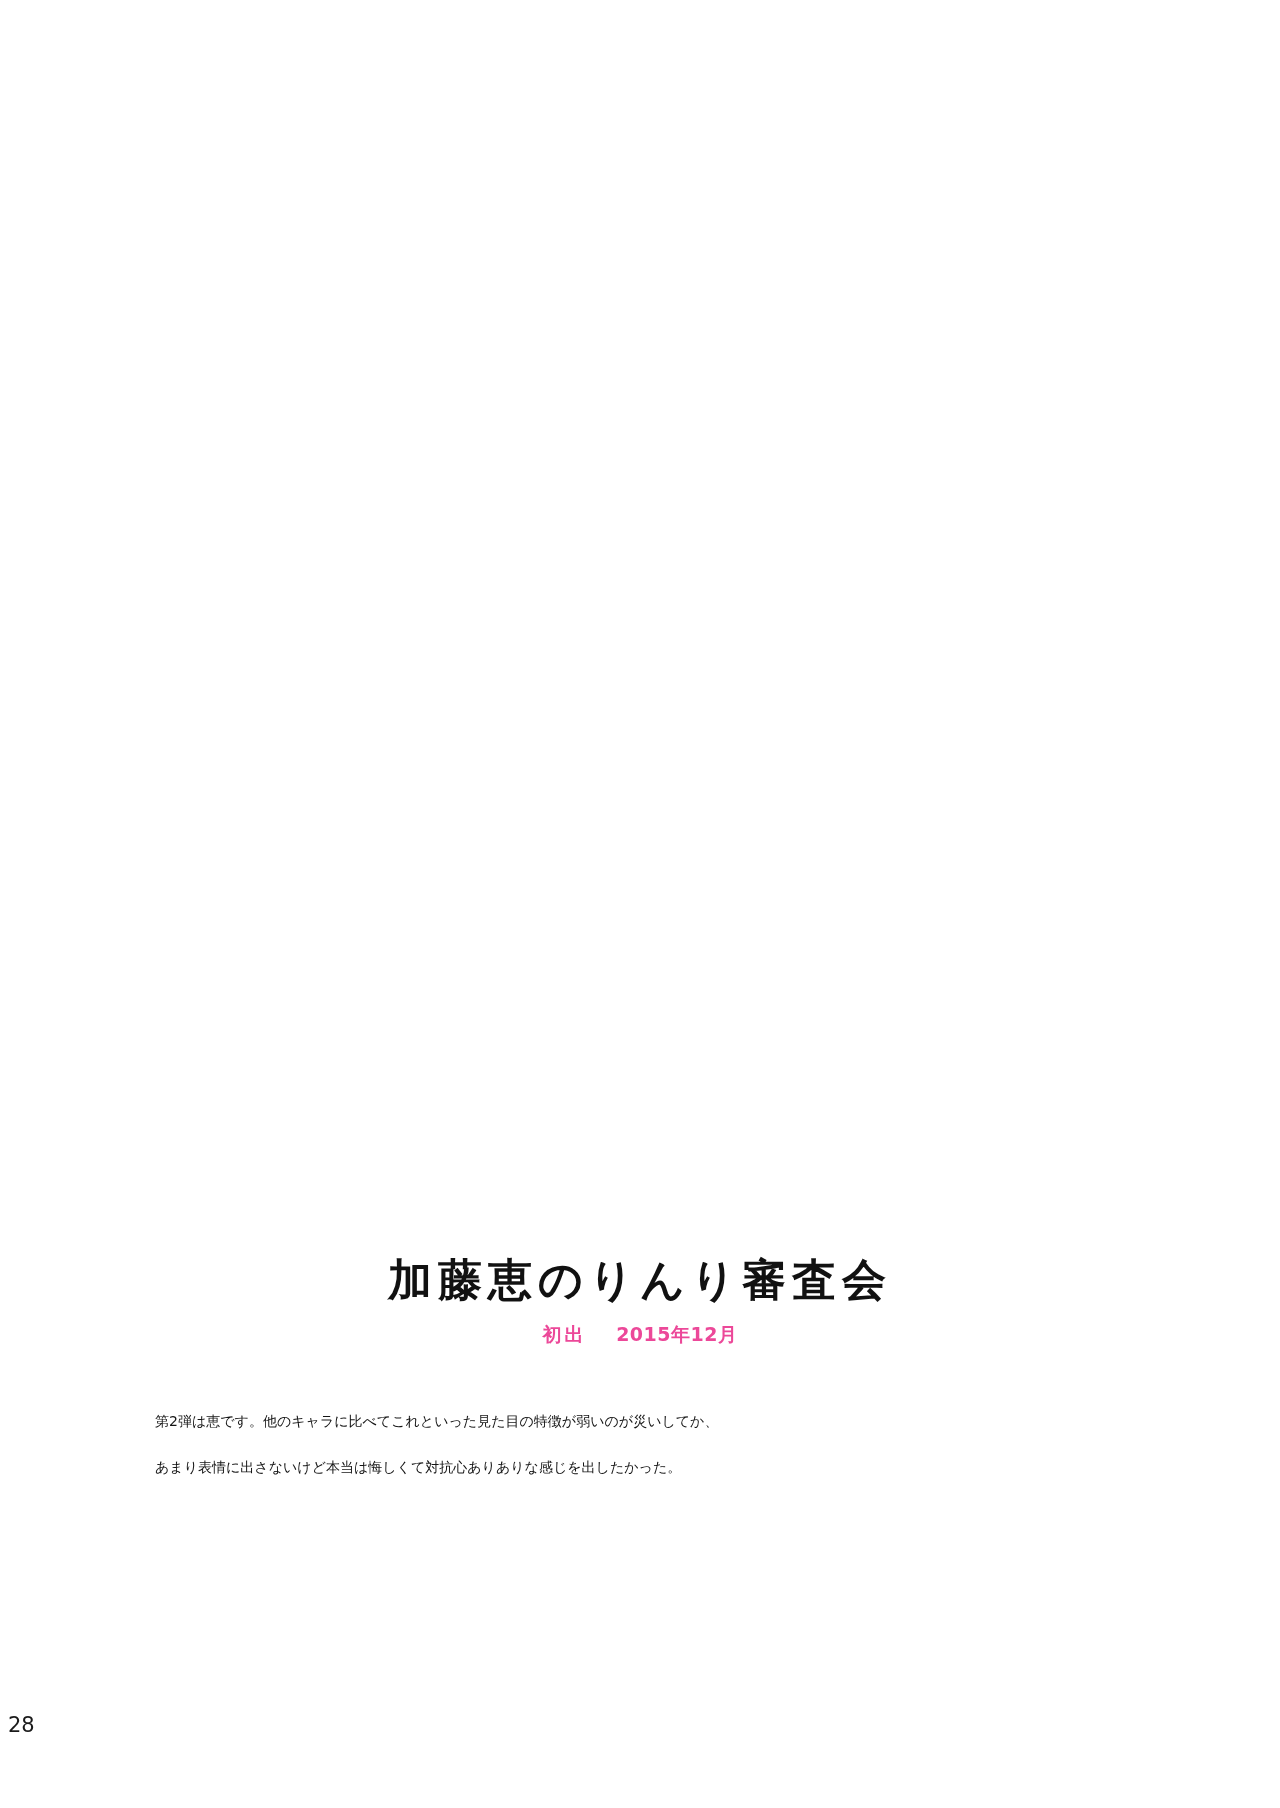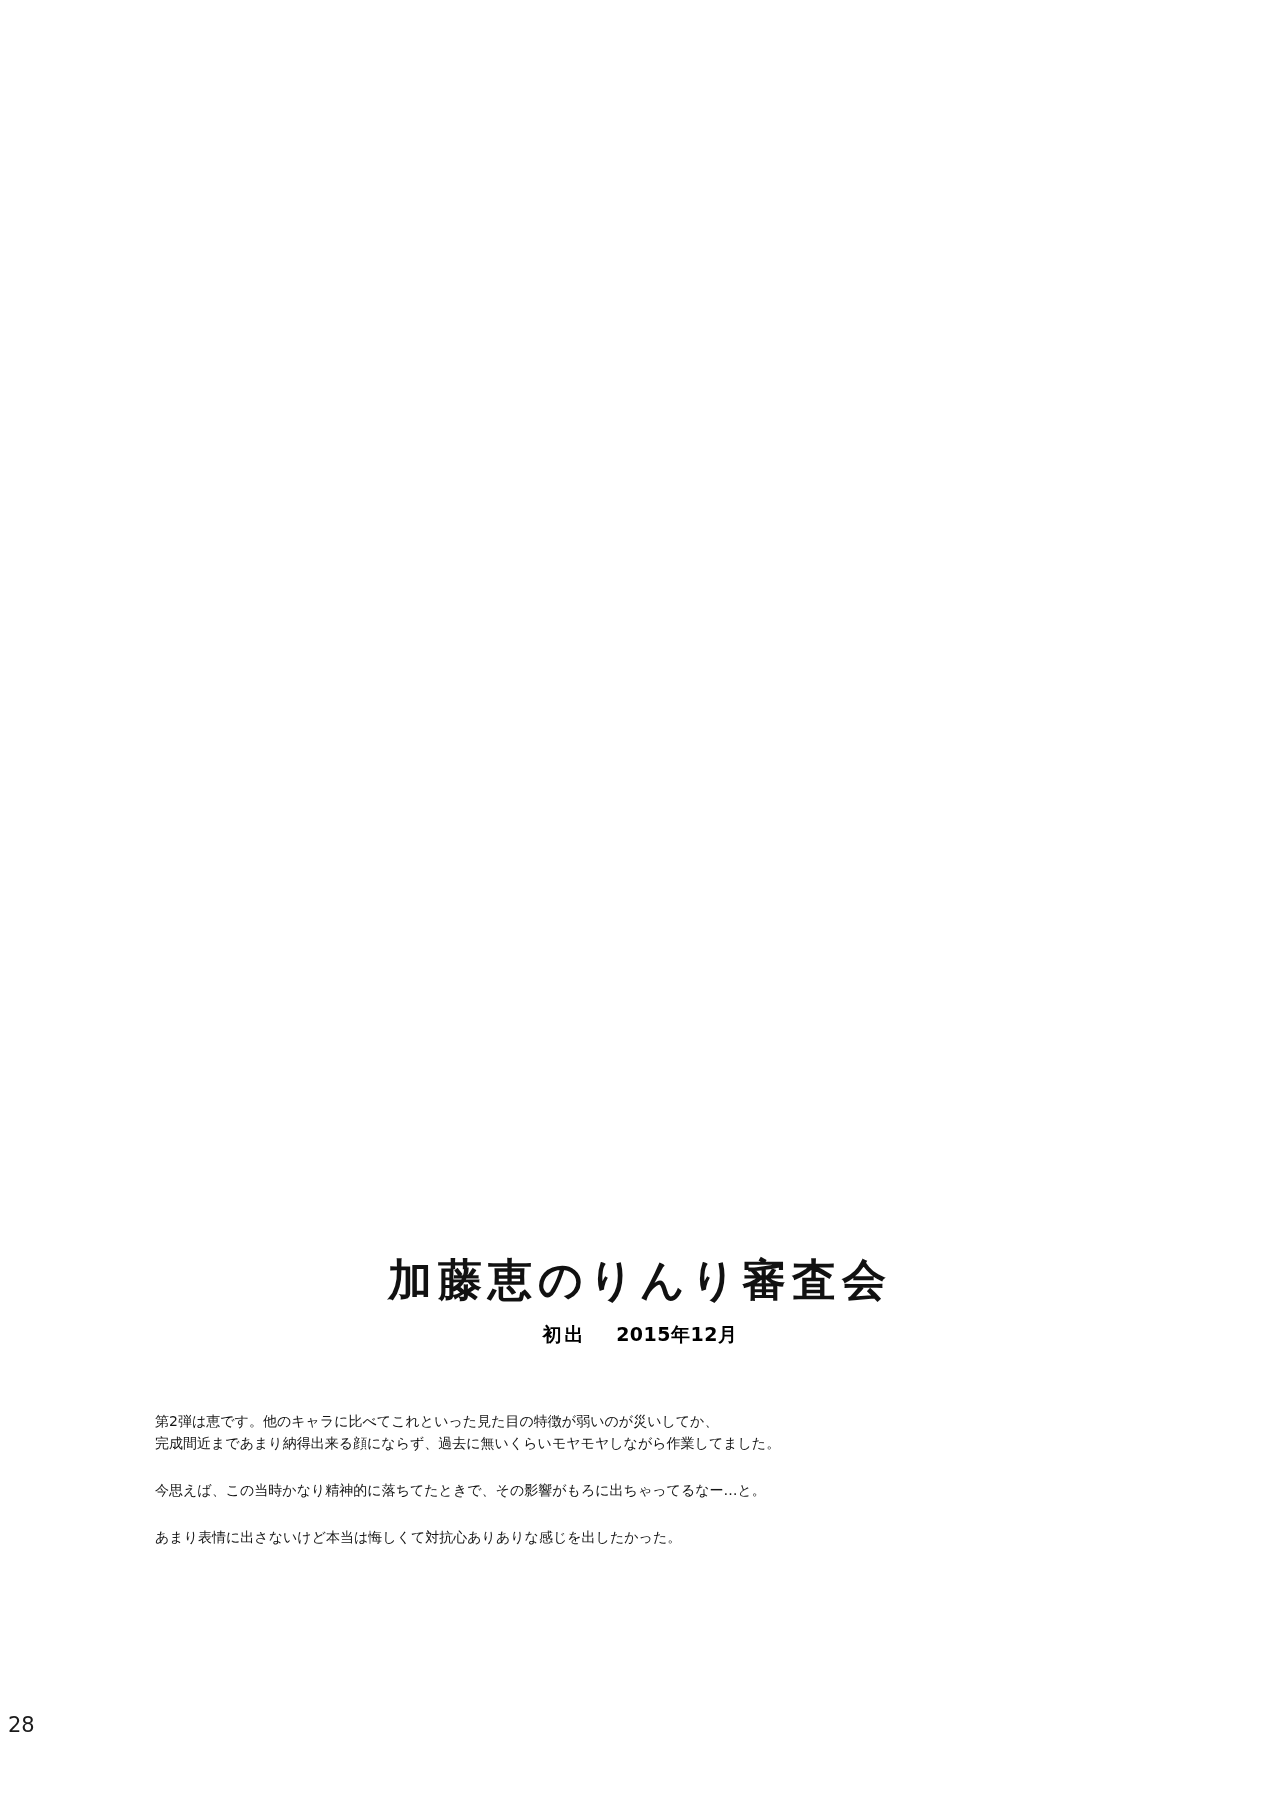--- a/index.html
+++ b/index.html
@@ -42,21 +42,21 @@
     color: #111111;
     margin: 0;
     line-height: 1.2;
     font-family: Liberation Serif, serif;
   }
   .doc-subtitle {
     text-align: center;
     font-size: 19px;
     margin-top: 14px;
     letter-spacing: 1px;
-    color: #000000;
+    color: #ec4899;
     font-weight: bold;
     font-family: "DejaVu Sans", "Liberation Sans", sans-serif;
   }
   .doc-subtitle .sub-label {
     letter-spacing: 3px;
   }
   .doc-subtitle .sub-date {
     margin-left: 22px;
     letter-spacing: 0.5px;
   }
@@ -92,26 +92,22 @@
 
     <div class="doc-subtitle">
       <span class="sub-label">初出</span>
       <span class="sub-date">2015年12月</span>
     </div>
 
     <div class="body-text">
 
       <p class="para">
         <span class="line">第2弾は恵です。他のキャラに比べてこれといった見た目の特徴が弱いのが災いしてか、</span>
-        <span class="line">完成間近まであまり納得出来る顔にならず、過去に無いくらいモヤモヤしながら作業してました。</span>
       </p>
 
-      <p class="para">
-        <span class="line">今思えば、この当時かなり精神的に落ちてたときで、その影響がもろに出ちゃってるなー…と。</span>
-      </p>
 
       <p class="para">
         <span class="line">あまり表情に出さないけど本当は悔しくて対抗心ありありな感じを出したかった。</span>
       </p>
 
     </div>
   </div>
 </div>
 
 </body></html>

